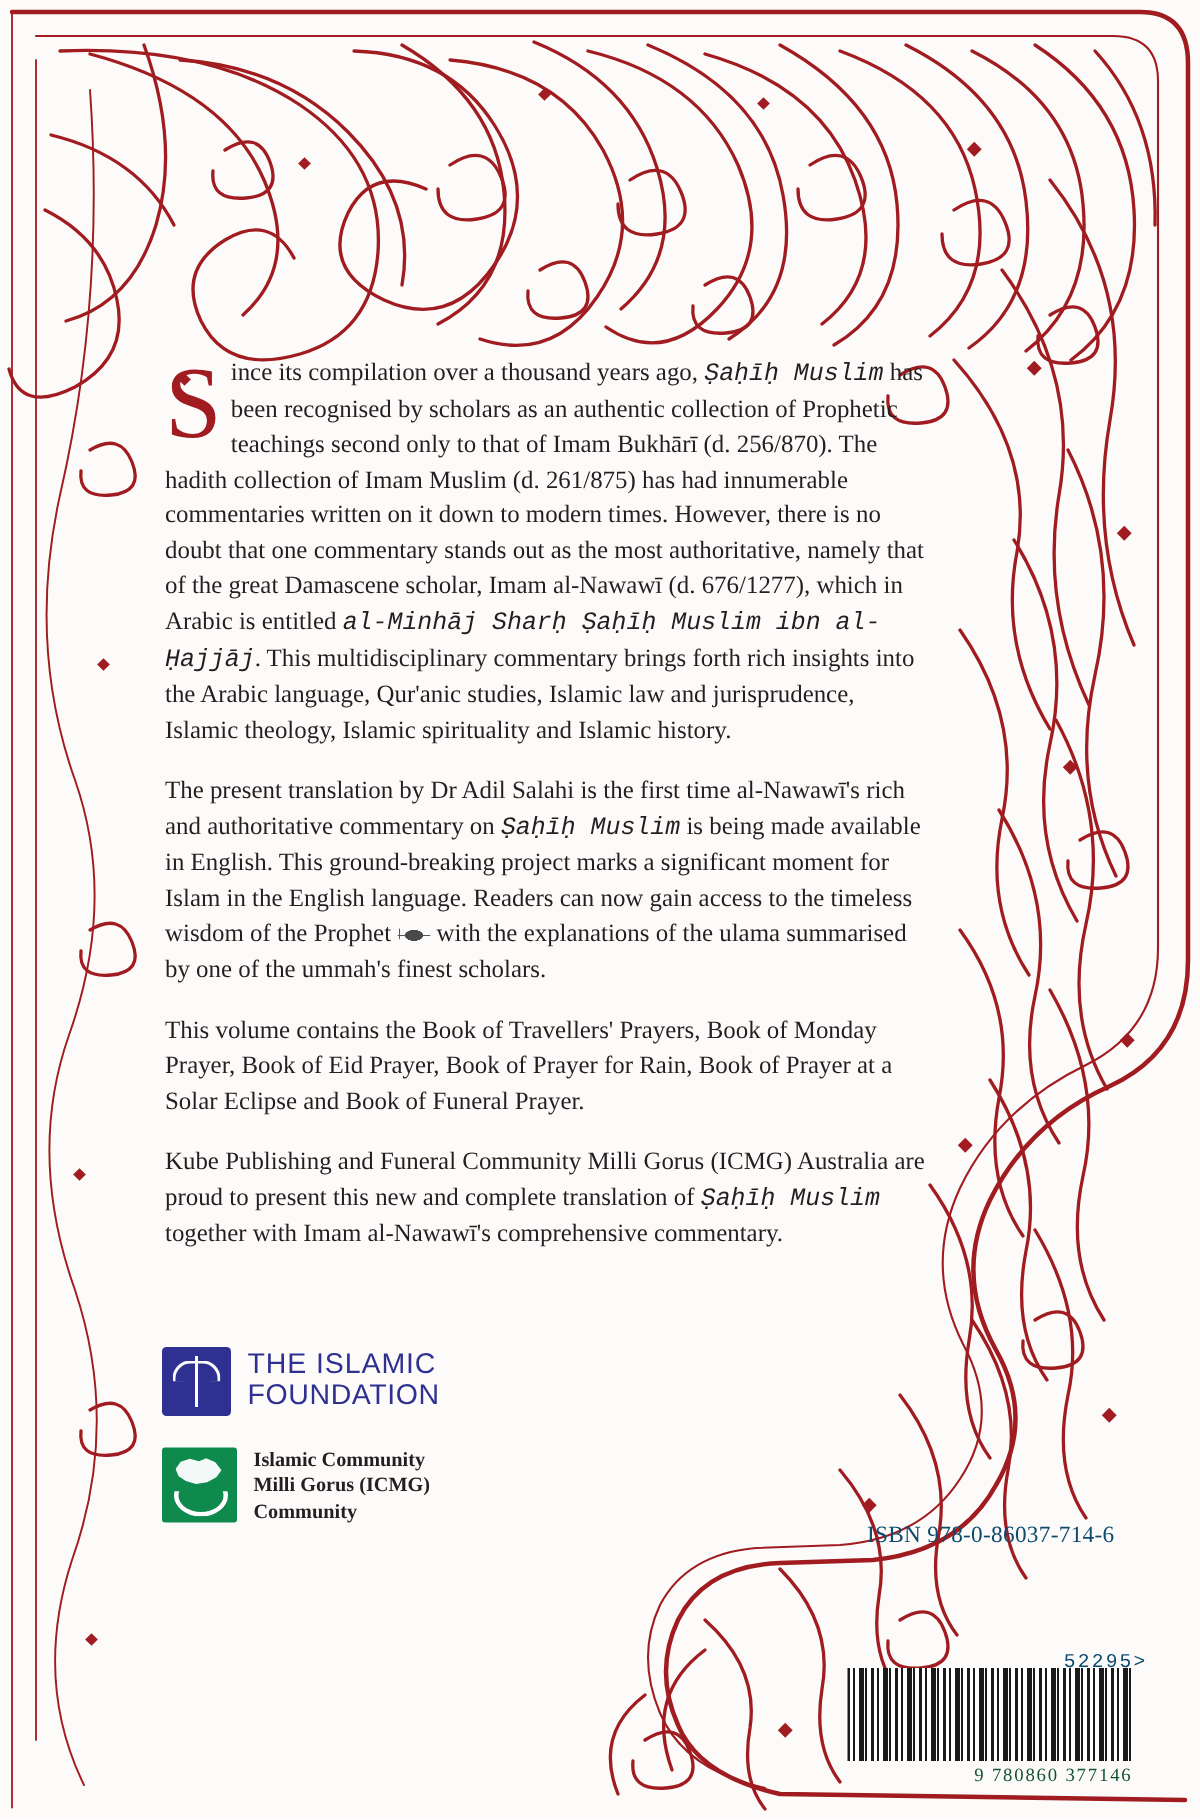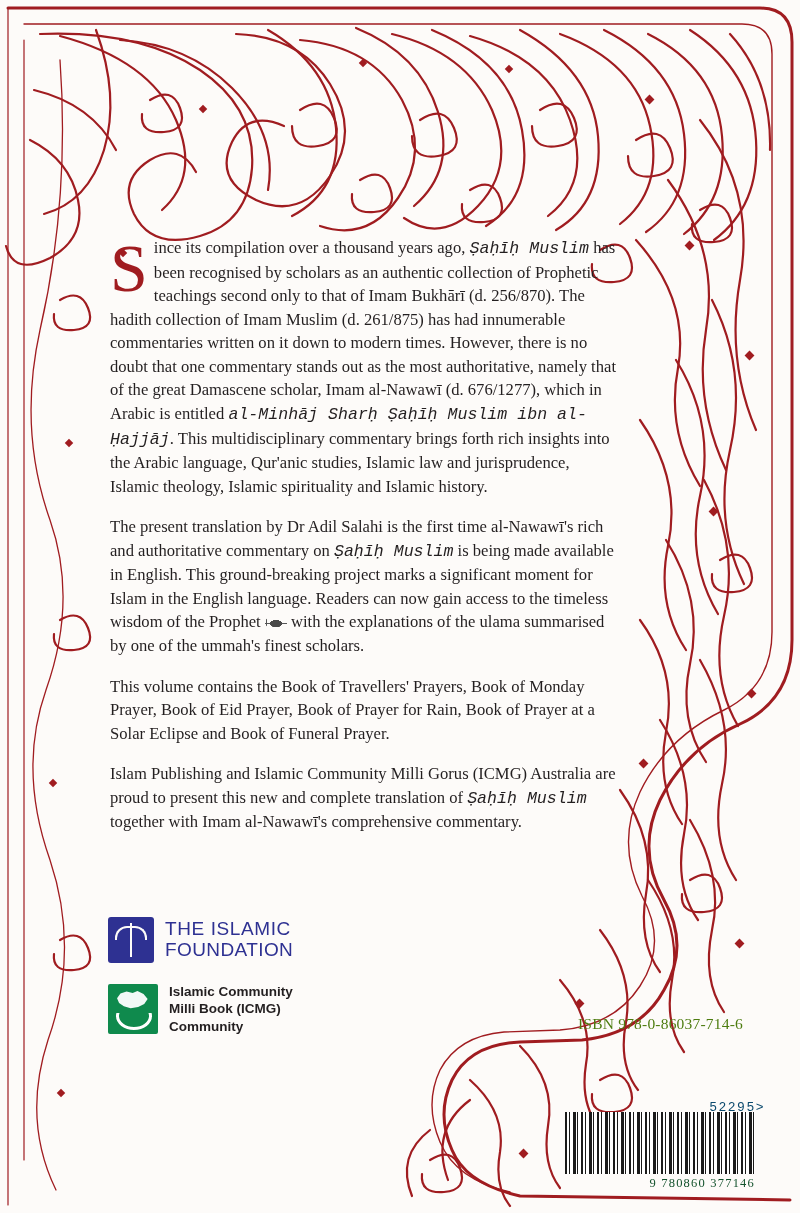--- a/index.html
+++ b/index.html
@@ -71,21 +71,20 @@
 
   
   .logos {
     position: absolute;
     left: 108px;
     top: 898px;
   }
   .logo-row {
     display: flex;
     align-items: center;
-    margin-top: 19px;
   }
   .logo-row + .logo-row { margin-top: 20px; }
 
   .if-mark {
     width: 46px;
     height: 46px;
     position: relative;
     flex: none;
   }
   .if-mark .book {
@@ -150,35 +149,35 @@
   .icmg-mark .crescent {
     position: absolute;
     left: 8px; bottom: 4px;
     width: 30px; height: 22px;
     border: 3px solid #ffffff;
     border-radius: 50%;
     clip-path: polygon(0 40%, 100% 40%, 100% 100%, 0 100%);
   }
   .icmg-text {
     margin-left: 11px;
-    font-family: Liberation Sans, sans-serif;
+    font-family: Liberation Serif, serif;
     font-weight: bold;
     font-size: 13.5px;
     line-height: 1.28;
     color: #231f20;
   }
 
   
   .isbn {
     position: absolute;
     left: 578px;
     top: 1015px;
     font-size: 15.5px;
     letter-spacing: .2px;
-    color: #4d7c0f;
+    color: #0c4a6e;
   }
 
   
   .barcode-wrap {
     position: absolute;
     left: 565px;
     top: 1100px;
     width: 200px;
   }
   .bc-small {
@@ -318,21 +317,21 @@
 
   <div class="blurb">
     <p>
       <span class="dropcap">S</span><span>ince its compilation over a thousand years ago, </span><span class="it">Ṣaḥīḥ Muslim</span><span> has been recognised by scholars as an authentic collection of Prophetic teachings second only to that of Imam Bukhārī (d. 256/870). The hadith collection of Imam Muslim (d. 261/875) has had innumerable commentaries written on it down to modern times. However, there is no doubt that one commentary stands out as the most authoritative, namely that of the great Damascene scholar, Imam al-Nawawī (d. 676/1277), which in Arabic is entitled </span><span class="it">al-Minhāj Sharḥ Ṣaḥīḥ Muslim ibn al-Ḥajjāj</span><span>. This multidisciplinary commentary brings forth rich insights into the Arabic language, Qur'anic studies, Islamic law and jurisprudence, Islamic theology, Islamic spirituality and Islamic history.</span>
     </p>
     <p>
       <span>The present translation by Dr Adil Salahi is the first time al-Nawawī's rich and authoritative commentary on </span><span class="it">Ṣaḥīḥ Muslim</span><span> is being made available in English. This ground-breaking project marks a significant moment for Islam in the English language. Readers can now gain access to the timeless wisdom of the Prophet </span><span class="pbuh"></span><span> with the explanations of the ulama summarised by one of the ummah's finest scholars.</span>
     </p>
     <p>This volume contains the Book of Travellers' Prayers, Book of Monday Prayer, Book of Eid Prayer, Book of Prayer for Rain, Book of Prayer at a Solar Eclipse and Book of Funeral Prayer.</p>
     <p>
-      <span>Islam Publishing and Islamic Community Milli Gorus (ICMG) Australia are proud to present this new and complete translation of </span><span class="it">Ṣaḥīḥ Muslim</span><span> together with Imam al-Nawawī's comprehensive commentary.</span>
+      <span>Kube Publishing and Funeral Community Milli Gorus (ICMG) Australia are proud to present this new and complete translation of </span><span class="it">Ṣaḥīḥ Muslim</span><span> together with Imam al-Nawawī's comprehensive commentary.</span>
     </p>
   </div>
 
   <div class="logos">
     <div class="logo-row">
       <div class="if-mark">
         <div class="book"></div>
       </div>
       <div class="if-text">
         <div class="l1">THE ISLAMIC</div>
@@ -340,21 +339,21 @@
       </div>
     </div>
 
     <div class="logo-row">
       <div class="icmg-mark">
         <div class="aus"></div>
         <div class="crescent"></div>
       </div>
       <div class="icmg-text">
         <div>Islamic Community</div>
-        <div>Milli Book (ICMG)</div>
+        <div>Milli Gorus (ICMG)</div>
         <div>Community</div>
       </div>
     </div>
   </div>
 
   <div class="isbn">ISBN 978-0-86037-714-6</div>
 
   <div class="barcode-wrap">
     <div class="bc-small">52295&gt;</div>
     <div class="bc-main"></div>

